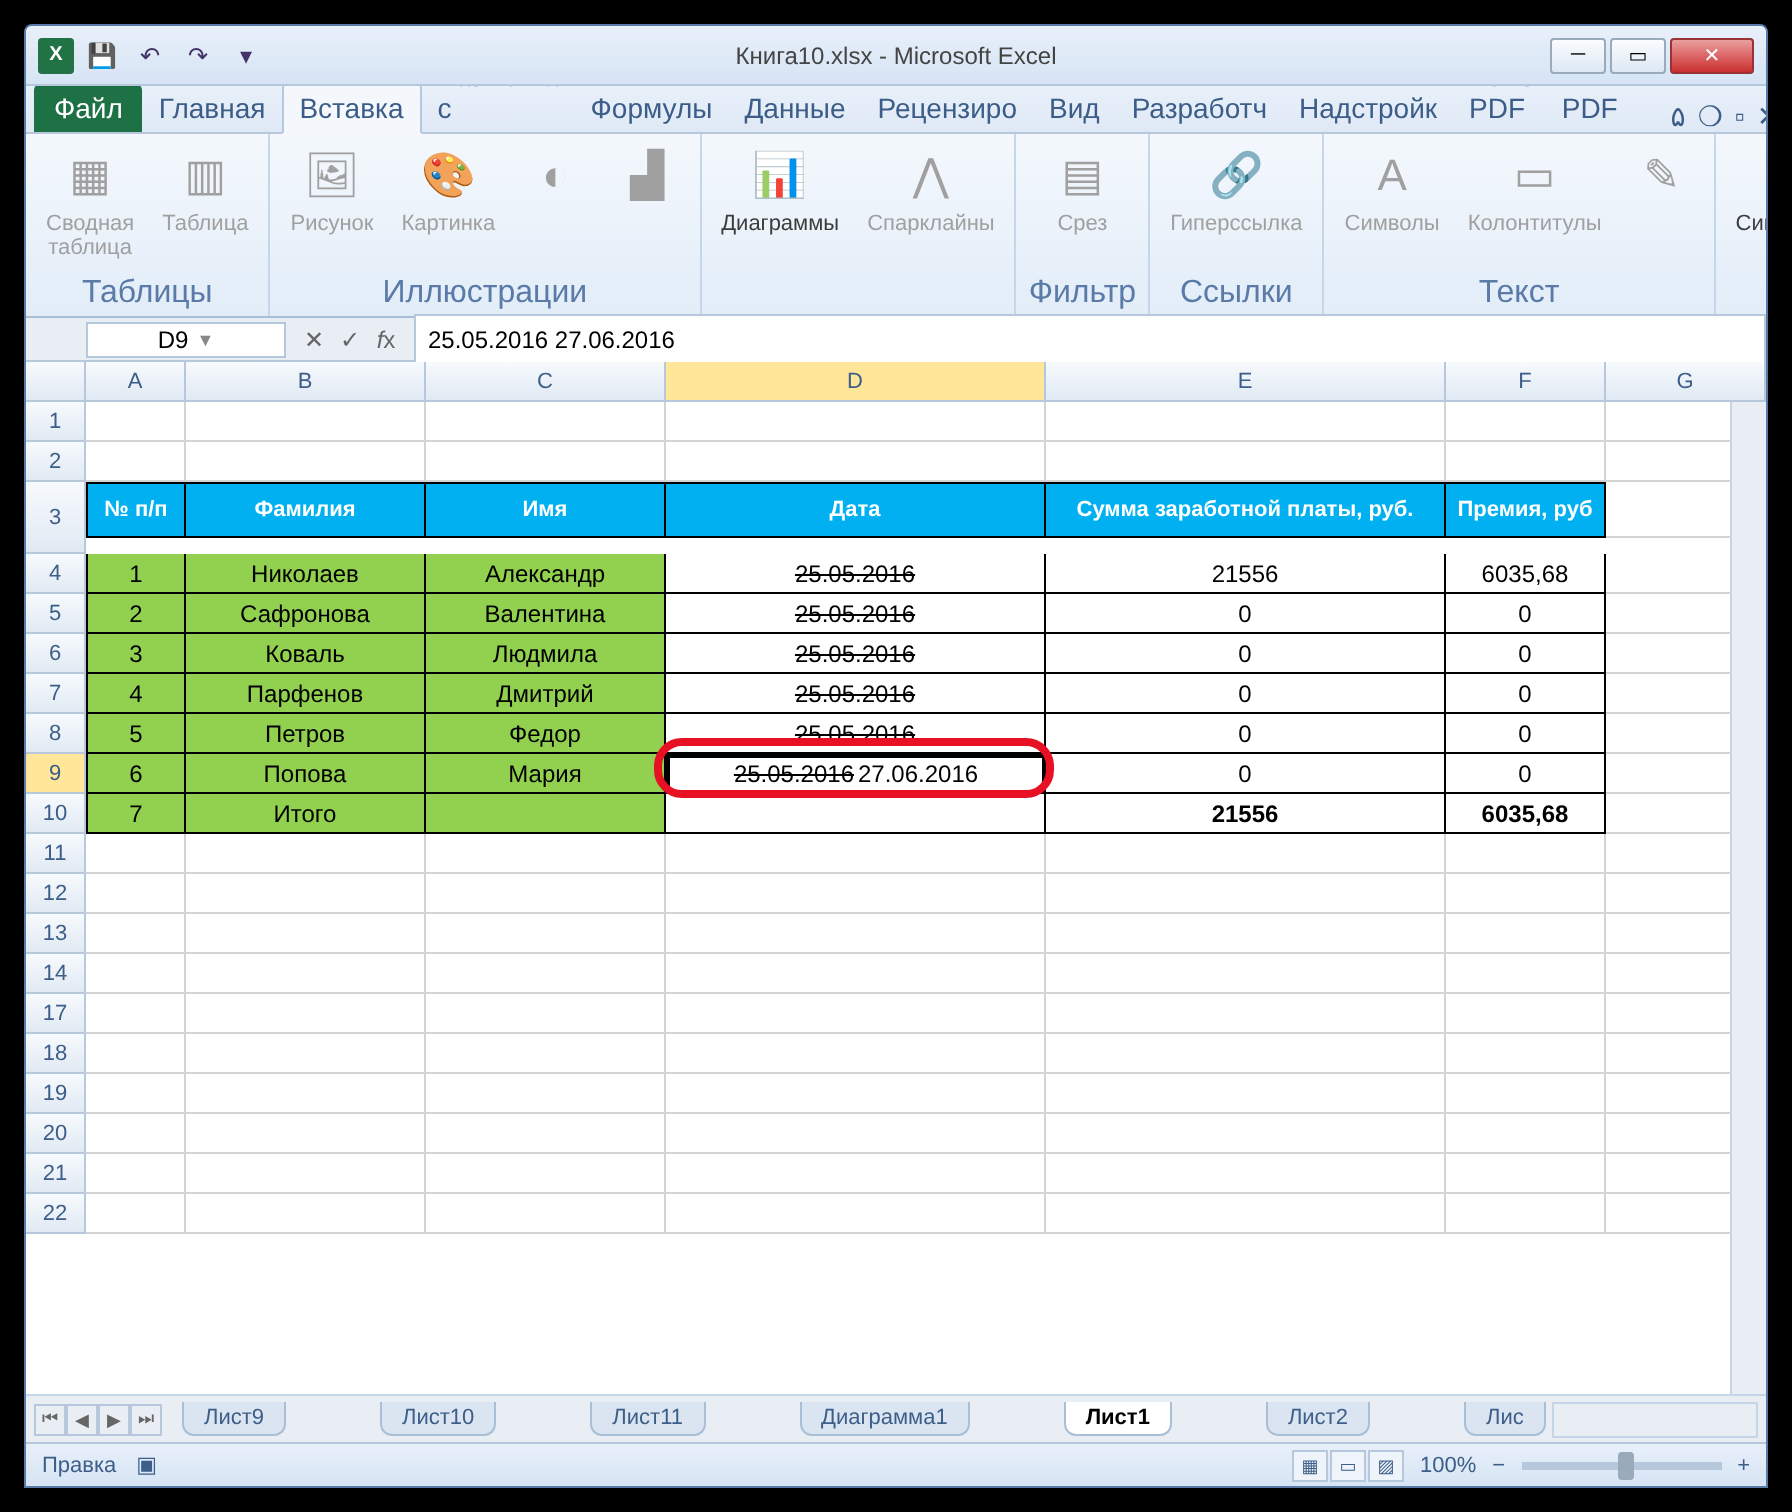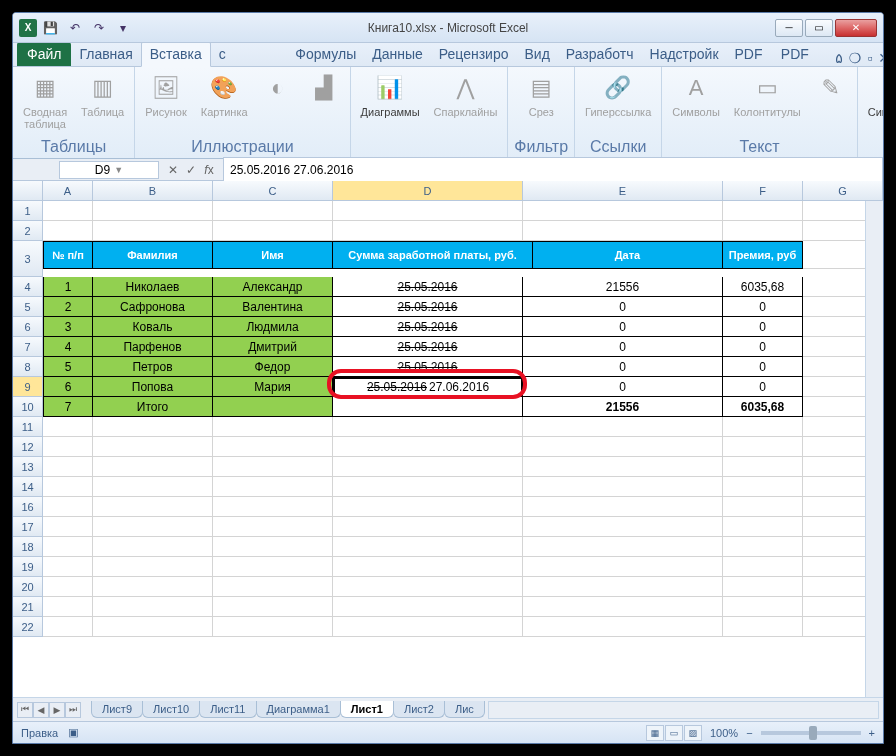--- a/index.html
+++ b/index.html
@@ -19,21 +19,21 @@
 .tab.active { background: #f4f8fd; border: 1px solid #b7c8dd; border-bottom-color: #f4f8fd; border-radius: 3px 3px 0 0; margin-bottom: -1px; }
 .tab-help { margin-left: auto; display: flex; gap: 6px; padding-right: 10px; color: #3b5d87; }
 .ribbon { background: linear-gradient(#f4f8fd,#e2edf8); border-bottom: 1px solid #a9bfd6; display: flex; height: 92px; font-size: 11px; }
 .rgroup { border-right: 1px solid #c5d6e8; padding: 3px 6px 1px; display: flex; flex-direction: column; align-items: center; justify-content: space-between; }
 .rgroup-items { display: flex; gap: 6px; align-items: flex-start; flex: 1; }
 .rbtn { display: flex; flex-direction: column; align-items: center; gap: 2px; padding: 2px 4px; cursor: pointer; color: #3c3c3c; text-align: center; line-height: 1.1; }
 .rbtn.disabled { color: #a0a0a0; }
 .rbtn .ricon { width: 32px; height: 32px; display: flex; align-items: center; justify-content: center; font-size: 22px; }
 .rgroup-label { color: #5a7aa8; font-size: 16px; padding: 1px 0; }
 .formula-bar { height: 22px; background: #e9eef5; border-bottom: 1px solid #b7c8dd; display: flex; align-items: center; font-size: 12px; }
-.namebox { width: 100px; border: 1px solid #b7c8dd; background: #fff; height: 18px; margin-left: 46px; padding: 0 6px; display: flex; align-items: center; justify-content: center; gap: 4px; }
+.namebox { width: 100px; border: 1px solid #b7c8dd; background: #fff; height: 18px; margin-left: 30px; padding: 0 6px; display: flex; align-items: center; justify-content: center; gap: 4px; }
 .fbar-btns { display: flex; gap: 2px; padding: 0 6px; color: #666; }
 .fbar-btns span { width: 16px; text-align: center; cursor: pointer; }
 .fbar-input { flex: 1; border: 1px solid #b7c8dd; background: #fff; height: 18px; padding: 12px 6px; display: flex; align-items: center; }
 .grid-area { flex: 1; display: flex; flex-direction: column; background: #fff; overflow: hidden; position: relative; }
 .col-headers { display: flex; height: 20px; background: linear-gradient(#f7fafd,#e0e9f3); border-bottom: 1px solid #b7c8dd; font-size: 11px; }
 .corner { width: 30px; border-right: 1px solid #b7c8dd; }
 .ch { border-right: 1px solid #b7c8dd; display: flex; align-items: center; justify-content: center; color: #3c5e88; }
 .ch.active { background: #ffe699; }
 .grid-body { flex: 1; overflow: auto; position: relative; }
 .row { display: flex; height: 20px; }
@@ -49,21 +49,21 @@
 .name-cell { background: #92d050; text-align: right; justify-content: center; border-right: 1px solid #000; border-bottom: 1px solid #000; }
 .data-cell { text-align: center; justify-content: center; border-right: 1px solid #000; border-bottom: 1px solid #000; }
 .strike { text-decoration: line-through; }
 .editing { border: 2px solid #000; position: relative; padding: 0; }
 .edit-inner { display: flex; width: 100%; height: 100%; align-items: center; justify-content: center; }
 .highlight-ring { position: absolute; border: 4px solid #e81123; border-radius: 14px; pointer-events: none; z-index: 50; }
 .vscroll { position: absolute; right: 0; top: 20px; bottom: 0; width: 18px; background: #e9eef5; border-left: 1px solid #c5d6e8; }
 .hscroll-area { height: 24px; background: #e9eef5; border-top: 1px solid #c5d6e8; display: flex; align-items: center; font-size: 11px; }
 .sheet-nav { display: flex; gap: 0; padding: 0 4px; }
 .sheet-nav span { width: 16px; height: 16px; border: 1px solid #b7c8dd; display: flex; align-items: center; justify-content: center; cursor: pointer; color: #666; font-size: 9px; }
-.sheet-tabs { display: flex; margin-left: 6px; }
+.sheet-tabs { display: flex; margin-left: 6px; gap: 48px; }
 .sheet-tab { background: #dbe5f1; border: 1px solid #a9bfd6; border-top: none; padding: 2px 10px; border-radius: 0 0 6px 6px; margin-right: -1px; cursor: pointer; color: #3c5e88; }
 .sheet-tab.active { background: #fff; font-weight: bold; color: #000; }
 .hscroll { flex: 1; height: 18px; background: #e9eef5; margin: 0 4px; border: 1px solid #c5d6e8; position: relative; }
 .statusbar { height: 22px; background: linear-gradient(#e8f0fa,#d6e4f4); border-top: 1px solid #b7c8dd; display: flex; align-items: center; font-size: 11px; padding: 0 8px; color: #3c5e88; }
 .status-right { margin-left: auto; display: flex; align-items: center; gap: 8px; }
 .zoom-slider { width: 100px; height: 4px; background: #b7c8dd; position: relative; }
 .zoom-slider::after { content: ''; position: absolute; width: 8px; height: 14px; background: #9ab; top: -5px; left: 48px; border-radius: 2px; }
 .view-btns { display: flex; gap: 1px; }
 .view-btns span { width: 18px; height: 16px; border: 1px solid #b7c8dd; background: #eef4fa; cursor: pointer; display:flex; align-items:center; justify-content:center; font-size:9px; }
 </style>
@@ -246,22 +246,22 @@
           <div class="cell cD"></div>
           <div class="cell cE"></div>
           <div class="cell cF"></div>
           <div class="cell cG"></div>
         </div>
       <div class="row hdr-row">
           <div class="rh">3</div>
         <div class="cell cA hdr-cell" style="border-left:1px solid #000">№ п/п</div>
         <div class="cell cB hdr-cell">Фамилия</div>
         <div class="cell cC hdr-cell">Имя</div>
+        <div class="cell cD hdr-cell">Дата</div>
         <div class="cell cE hdr-cell" style="white-space:normal">Сумма заработной платы, руб.</div>
-        <div class="cell cD hdr-cell">Дата</div>
         <div class="cell cF hdr-cell" style="white-space:normal">Премия, руб</div>
         <div class="cell cG"></div>
       </div>
       <div class="row">
           <div class="rh">4</div>
           <div class="cell cA num-cell" style="border-left:1px solid #000">1</div>
           <div class="cell cB name-cell">Николаев</div>
           <div class="cell cC name-cell">Александр</div>
           <div class="cell cD data-cell strike">25.05.2016</div>
           <div class="cell cE data-cell">21556</div>
@@ -367,30 +367,20 @@
           <div class="rh">14</div>
           <div class="cell cA"></div>
           <div class="cell cB"></div>
           <div class="cell cC"></div>
           <div class="cell cD"></div>
           <div class="cell cE"></div>
           <div class="cell cF"></div>
           <div class="cell cG"></div>
         </div>
       <div class="row">
-          <div class="rh">16</div>
-          <div class="cell cA"></div>
-          <div class="cell cB"></div>
-          <div class="cell cC"></div>
-          <div class="cell cD"></div>
-          <div class="cell cE"></div>
-          <div class="cell cF"></div>
-          <div class="cell cG"></div>
-        </div>
-      <div class="row">
           <div class="rh">17</div>
           <div class="cell cA"></div>
           <div class="cell cB"></div>
           <div class="cell cC"></div>
           <div class="cell cD"></div>
           <div class="cell cE"></div>
           <div class="cell cF"></div>
           <div class="cell cG"></div>
         </div>
       <div class="row">

